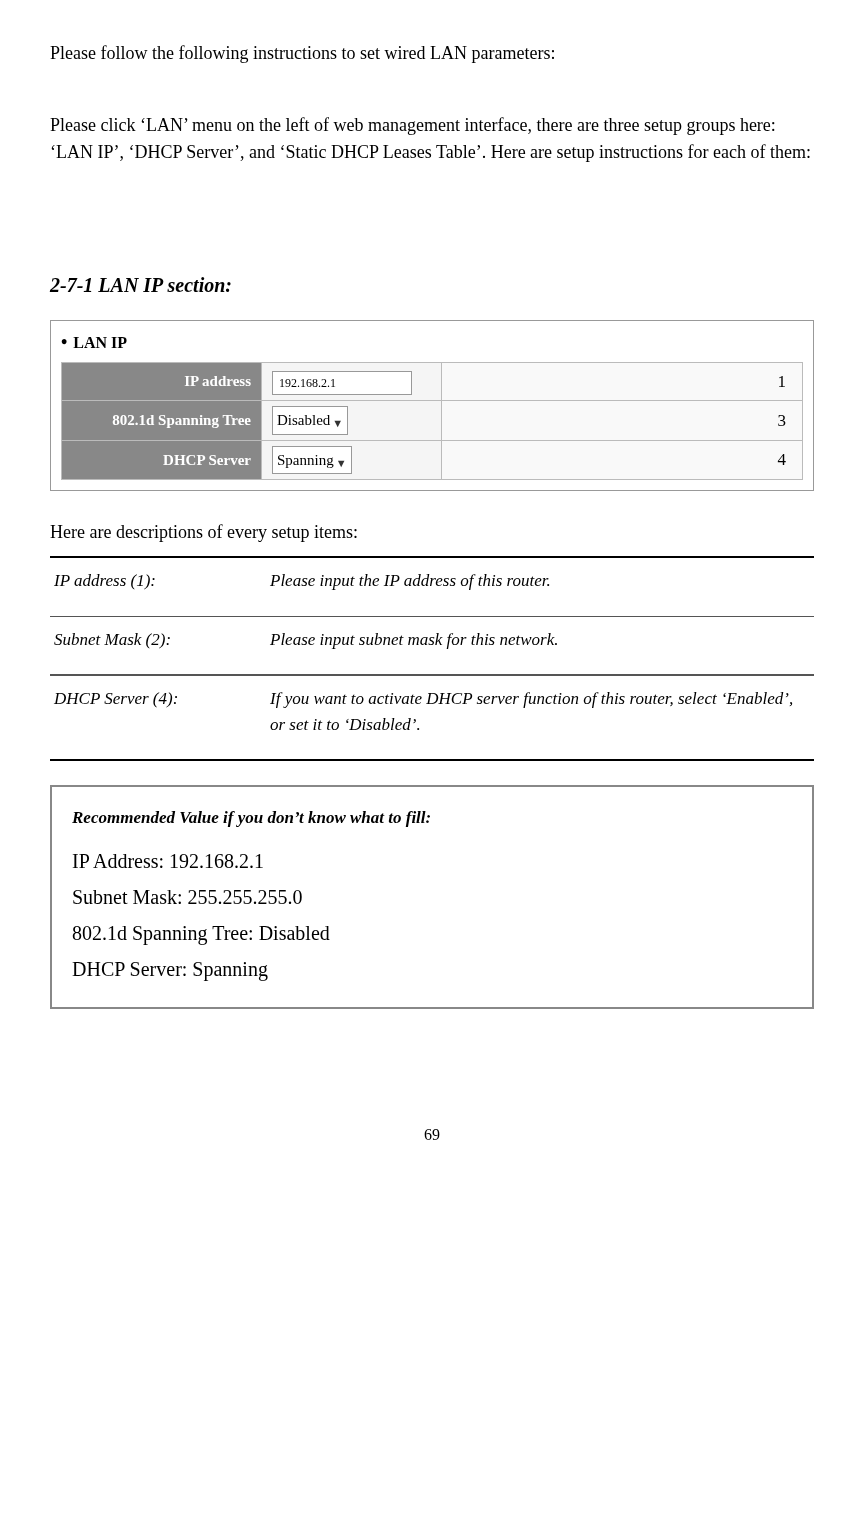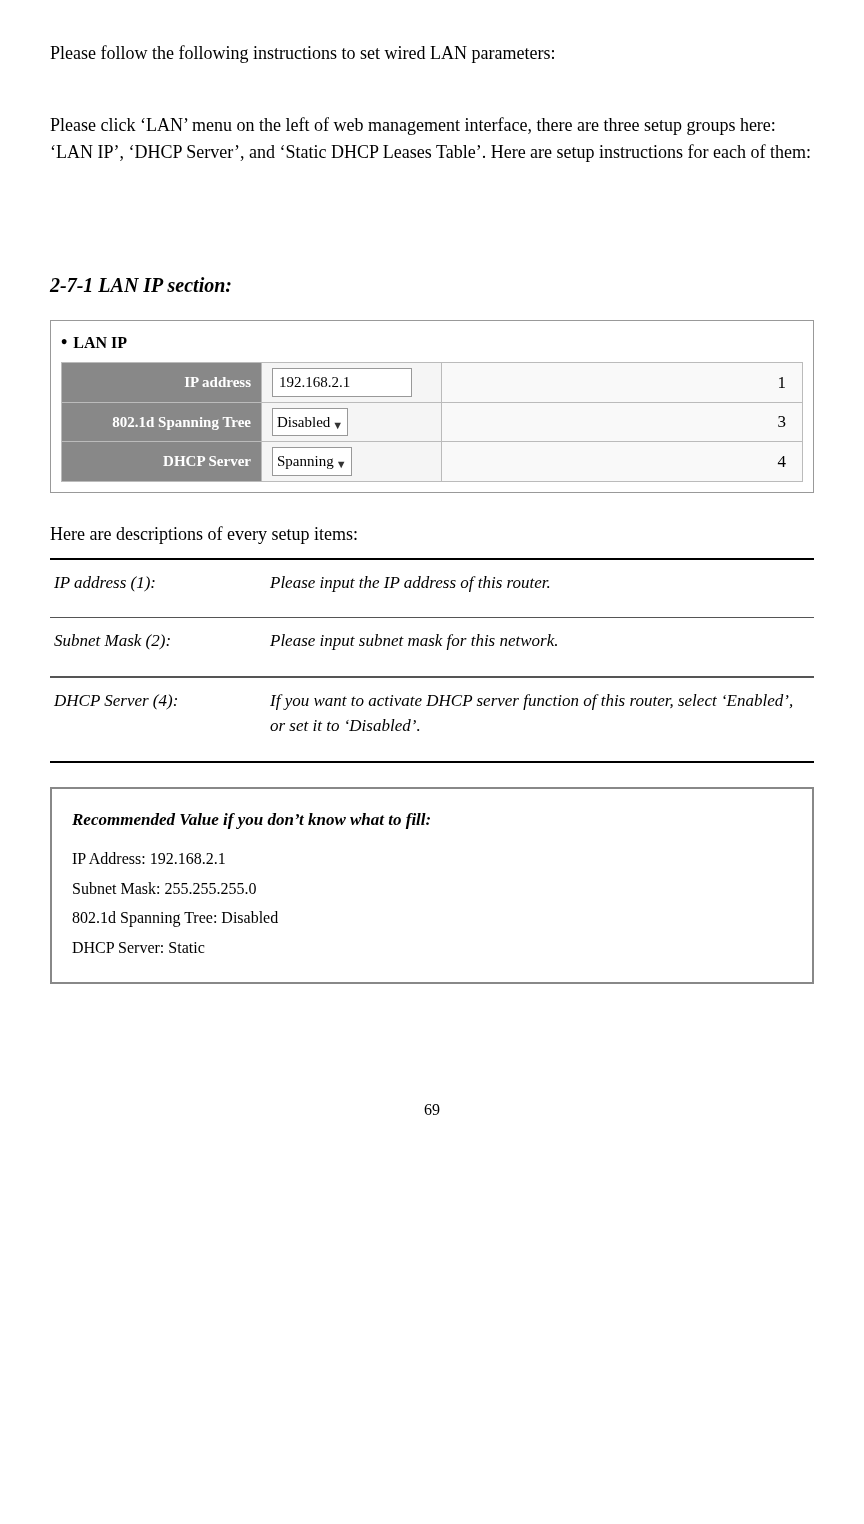--- a/index.html
+++ b/index.html
@@ -78,21 +78,21 @@
       padding-right: 16px;
       font-size: 17px;
       color: #000;
       background: #f9f9f9;
     }
 
     .text-input-mock {
       border: 1px solid #999;
       background: white;
       padding: 2px 6px;
-      font-size: 15px;
+      font-size: 12px;
       width: 140px;
       display: inline-block;
     }
 
     .select-mock {
       border: 1px solid #999;
       background: white;
       padding: 2px 4px;
       font-size: 15px;
       display: inline-flex;
@@ -154,21 +154,21 @@
     }
 
     .recommended-title {
       font-weight: bold;
       font-style: italic;
       font-size: 17px;
       margin-bottom: 14px;
     }
 
     .recommended-item {
-      font-size: 16px;
+      font-size: 20px;
       margin-bottom: 4px;
       line-height: 1.6;
     }
 
     
     .page-number {
       text-align: center;
       margin-top: 30px;
       font-size: 16px;
     }
@@ -270,21 +270,21 @@
 </tbody>
   </table>
 
 
 <div class="recommended-box">
   <div class="recommended-title">Recommended Value if you don’t know what to fill:</div>
   <div>
     <div class="recommended-item">IP Address: 192.168.2.1</div>
     <div class="recommended-item">Subnet Mask: 255.255.255.0</div>
     <div class="recommended-item">802.1d Spanning Tree: Disabled</div>
-    <div class="recommended-item">DHCP Server: Static</div>
+    <div class="recommended-item">DHCP Server: Spanning</div>
   </div>
 </div>
 
 <br><br>
 
 
 <div class="page-number">69</div>
 
 
 

